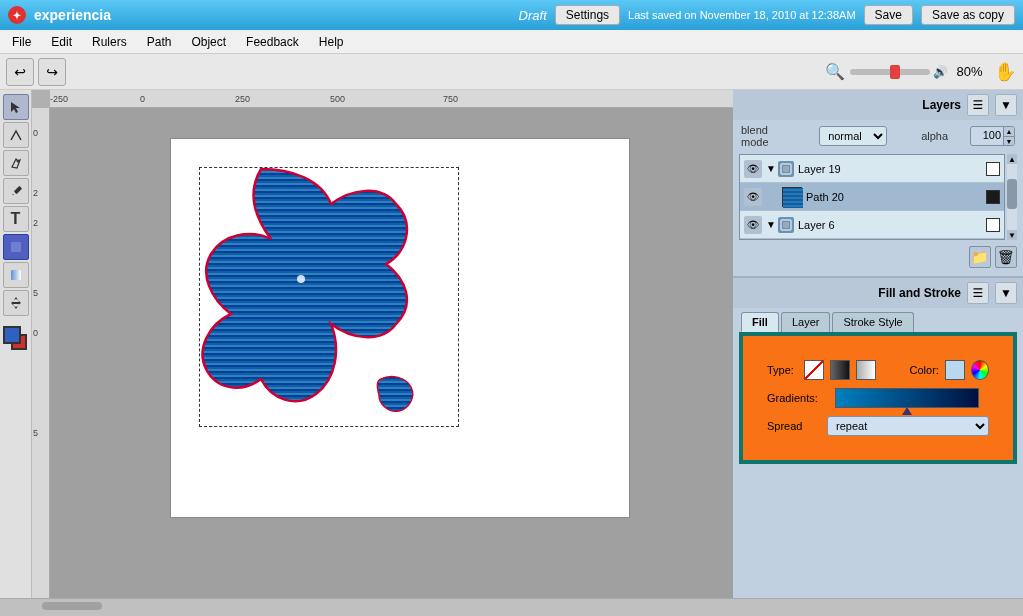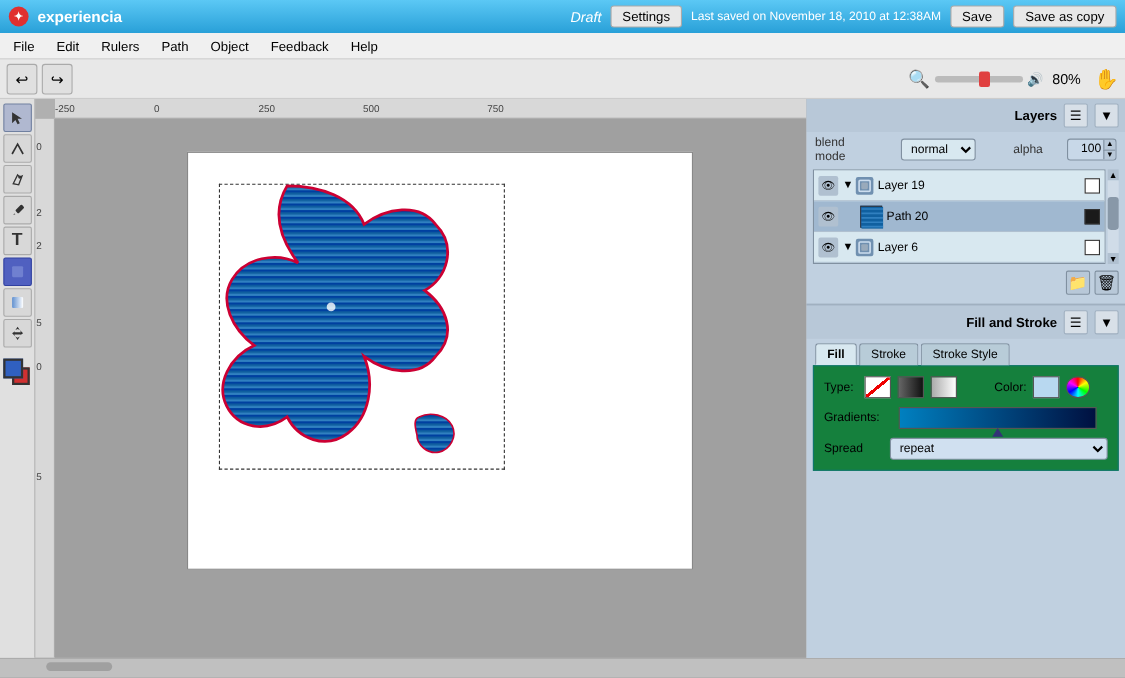--- a/index.html
+++ b/index.html
@@ -300,24 +300,24 @@
       border-bottom: none;
       border-radius: 3px 3px 0 0;
       cursor: pointer; font-size: 11px;
     }
     .fill-tab.active {
       background: #d8e8f0;
       border-bottom: 1px solid #d8e8f0;
       font-weight: bold;
     }
     .fill-content {
-      background: #15803d;
+      background: #f97316;
       margin: 0 6px;
-      border: 1px solid #0f766e;
-      padding: 9px;
+      border: 4px solid #0f766e;
+      padding: 24px;
     }
     .fill-type-row {
       display: flex; align-items: center; gap: 6px; margin-bottom: 8px;
     }
     .type-label { font-size: 11px; margin-right: 4px; }
     .type-swatch {
       width: 24px; height: 20px;
       border: 1px solid #555;
       cursor: pointer;
     }
@@ -637,21 +637,21 @@
     <div id="fill-stroke-panel">
       <div class="panel-header">
         <span class="panel-title">Fill and Stroke</span>
         <div class="panel-icon-btn">☰</div>
         <div style="width:6px;"></div>
         <div class="panel-icon-btn">▼</div>
       </div>
 
       <div class="fill-tabs">
         <div class="fill-tab active">Fill</div>
-        <div class="fill-tab">Stroke</div>
+        <div class="fill-tab">Layer</div>
         <div class="fill-tab">Stroke Style</div>
       </div>
 
       <div class="fill-content">
 
         <div class="fill-type-row">
           <span class="type-label">Type:</span>
           <div class="type-swatch slash"></div>
           <div class="type-swatch black-grad"></div>
           <div class="type-swatch white-grad"></div>

